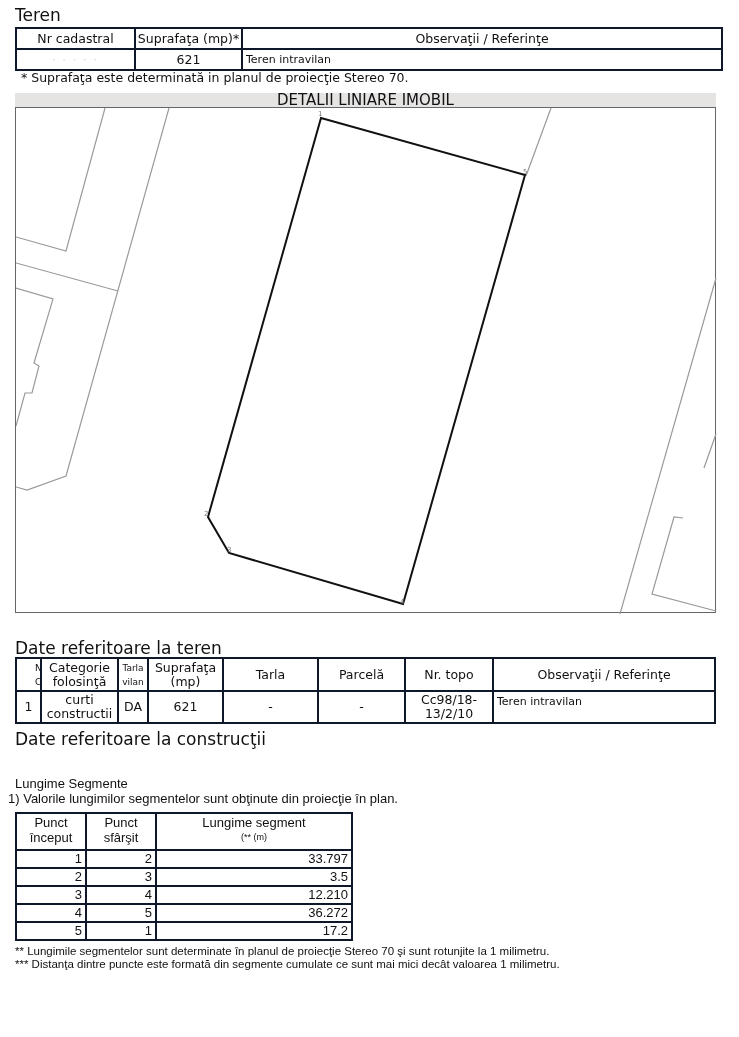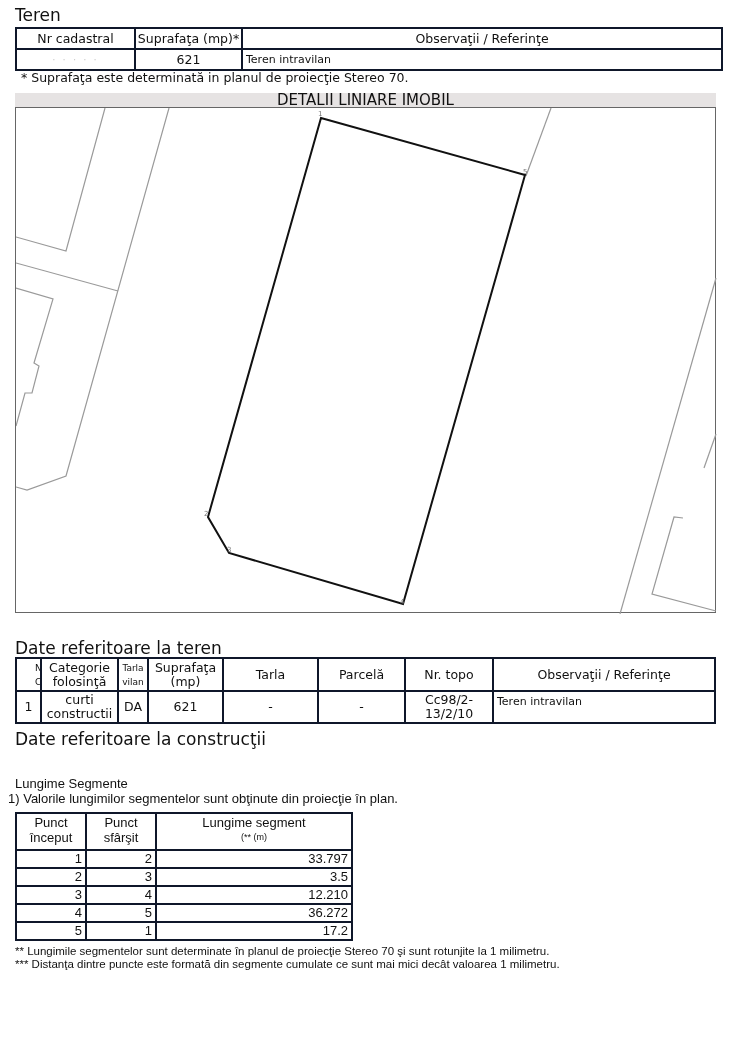--- a/index.html
+++ b/index.html
@@ -127,21 +127,21 @@
     <td class="center">1</td>
     <td class="center">
       <div>curti</div>
       <div>constructii</div>
     </td>
     <td class="center">DA</td>
     <td class="center">621</td>
     <td class="center">-</td>
     <td class="center">-</td>
     <td class="center">
-      <div>Cc98/2-</div>
+      <div>Cc98/18-</div>
       <div>13/2/10</div>
     </td>
     <td class="left small" style="vertical-align:top; padding-top:3px;">Teren intravilan</td>
   </tr>
 </tbody>
   </table>
 
 <div class="abs h1" style="left:15px; top:729px;">Date referitoare la construcţii</div>
 
 <div class="abs" style="left:15px; top:777px; font-size:13px; line-height:14px; font-family:'Liberation Sans', sans-serif;">Lungime Segmente</div>

